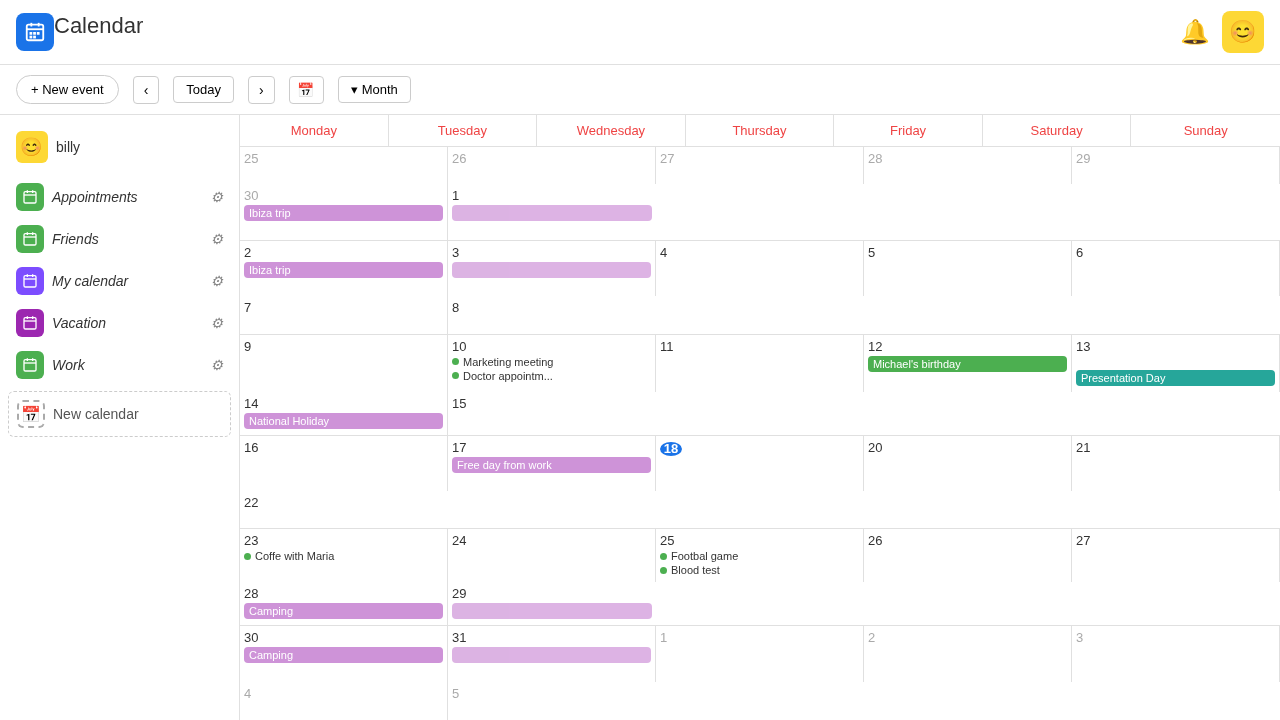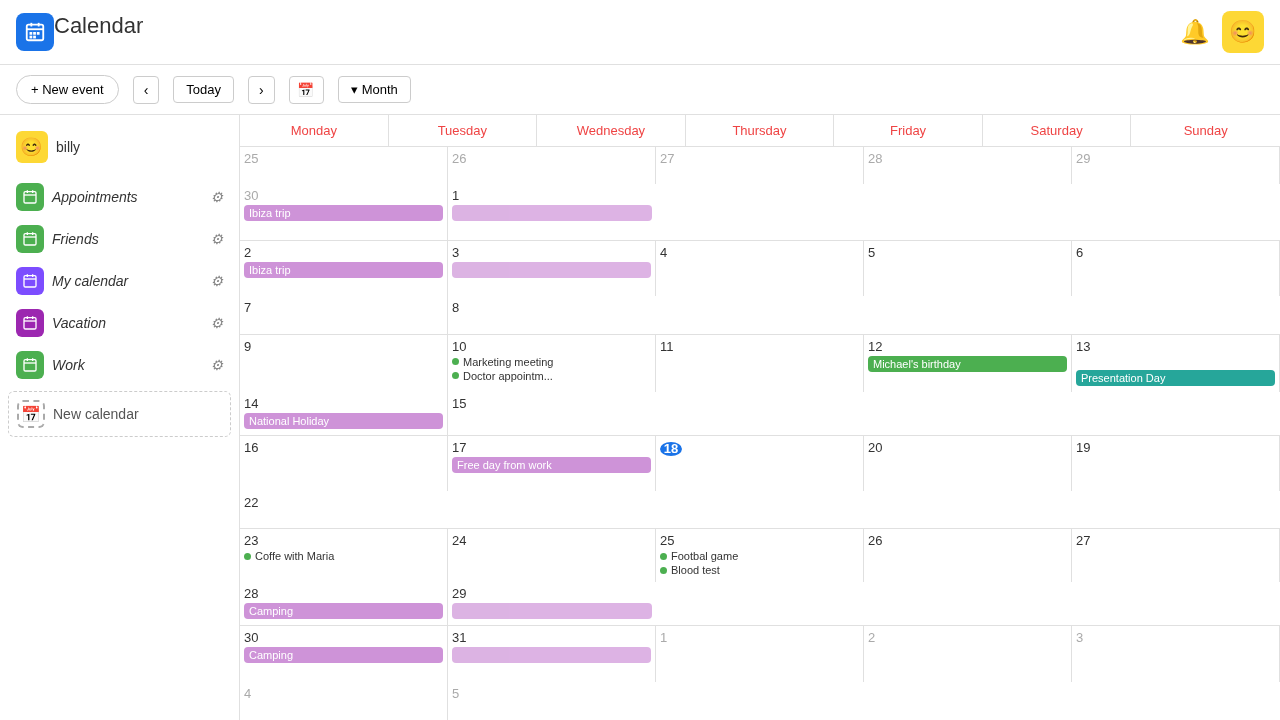--- a/index.html
+++ b/index.html
@@ -303,21 +303,21 @@
         </div>
         <div class="cal-day">
           <div style="display:flex;align-items:center;padding:2px 0;">
             <div class="day-num today-circle">18</div>
           </div>
         </div>
         <div class="cal-day">
             <div class="day-num">20</div>
           </div>
         <div class="cal-day">
-            <div class="day-num">19</div>
+            <div class="day-num">21</div>
           </div>
         <div class="cal-day">
             <div class="day-num">22</div>
           </div>
       </div>
 
       <div class="cal-week">
         <div class="cal-day">
           <div class="day-num">23</div>
           <div class="event-dot">

